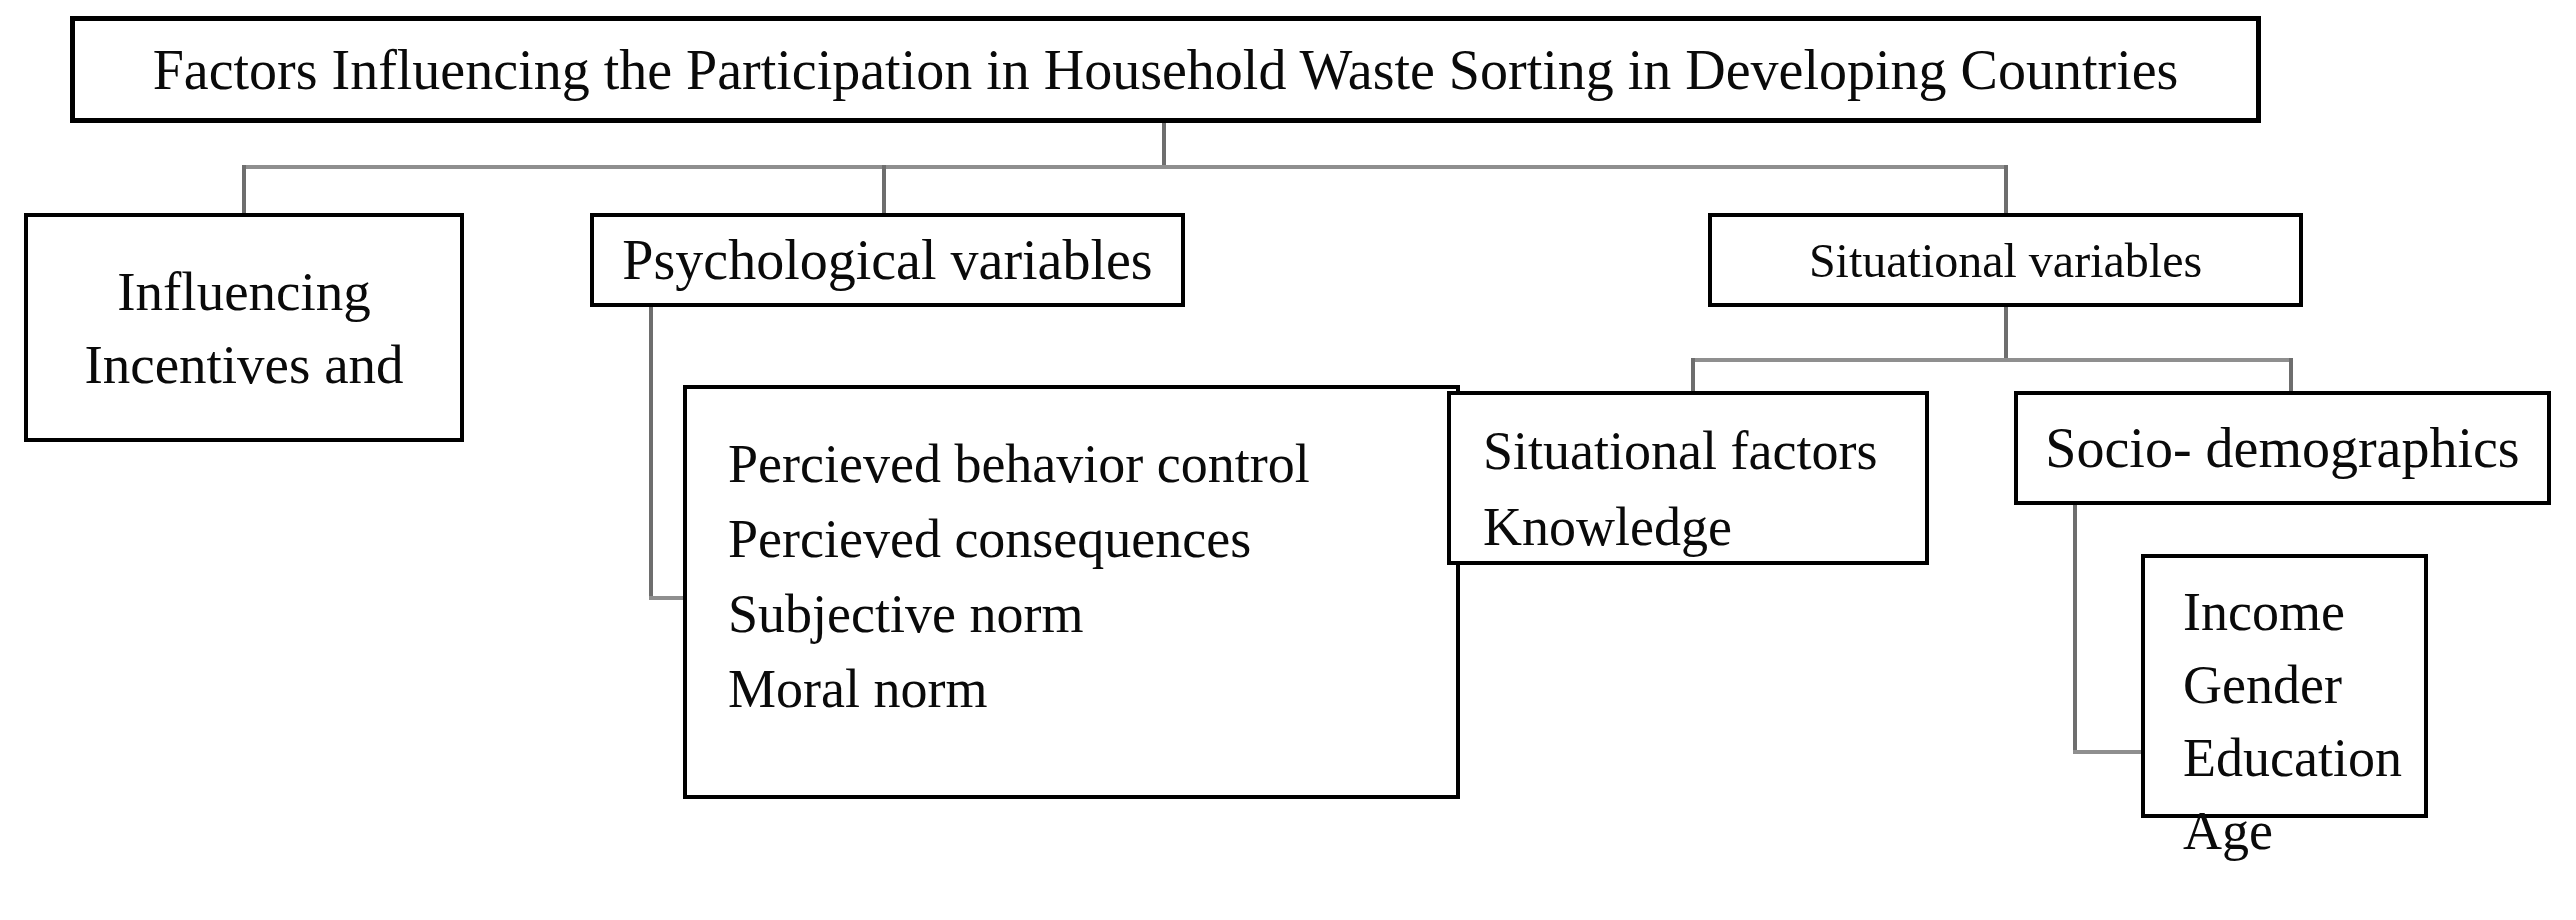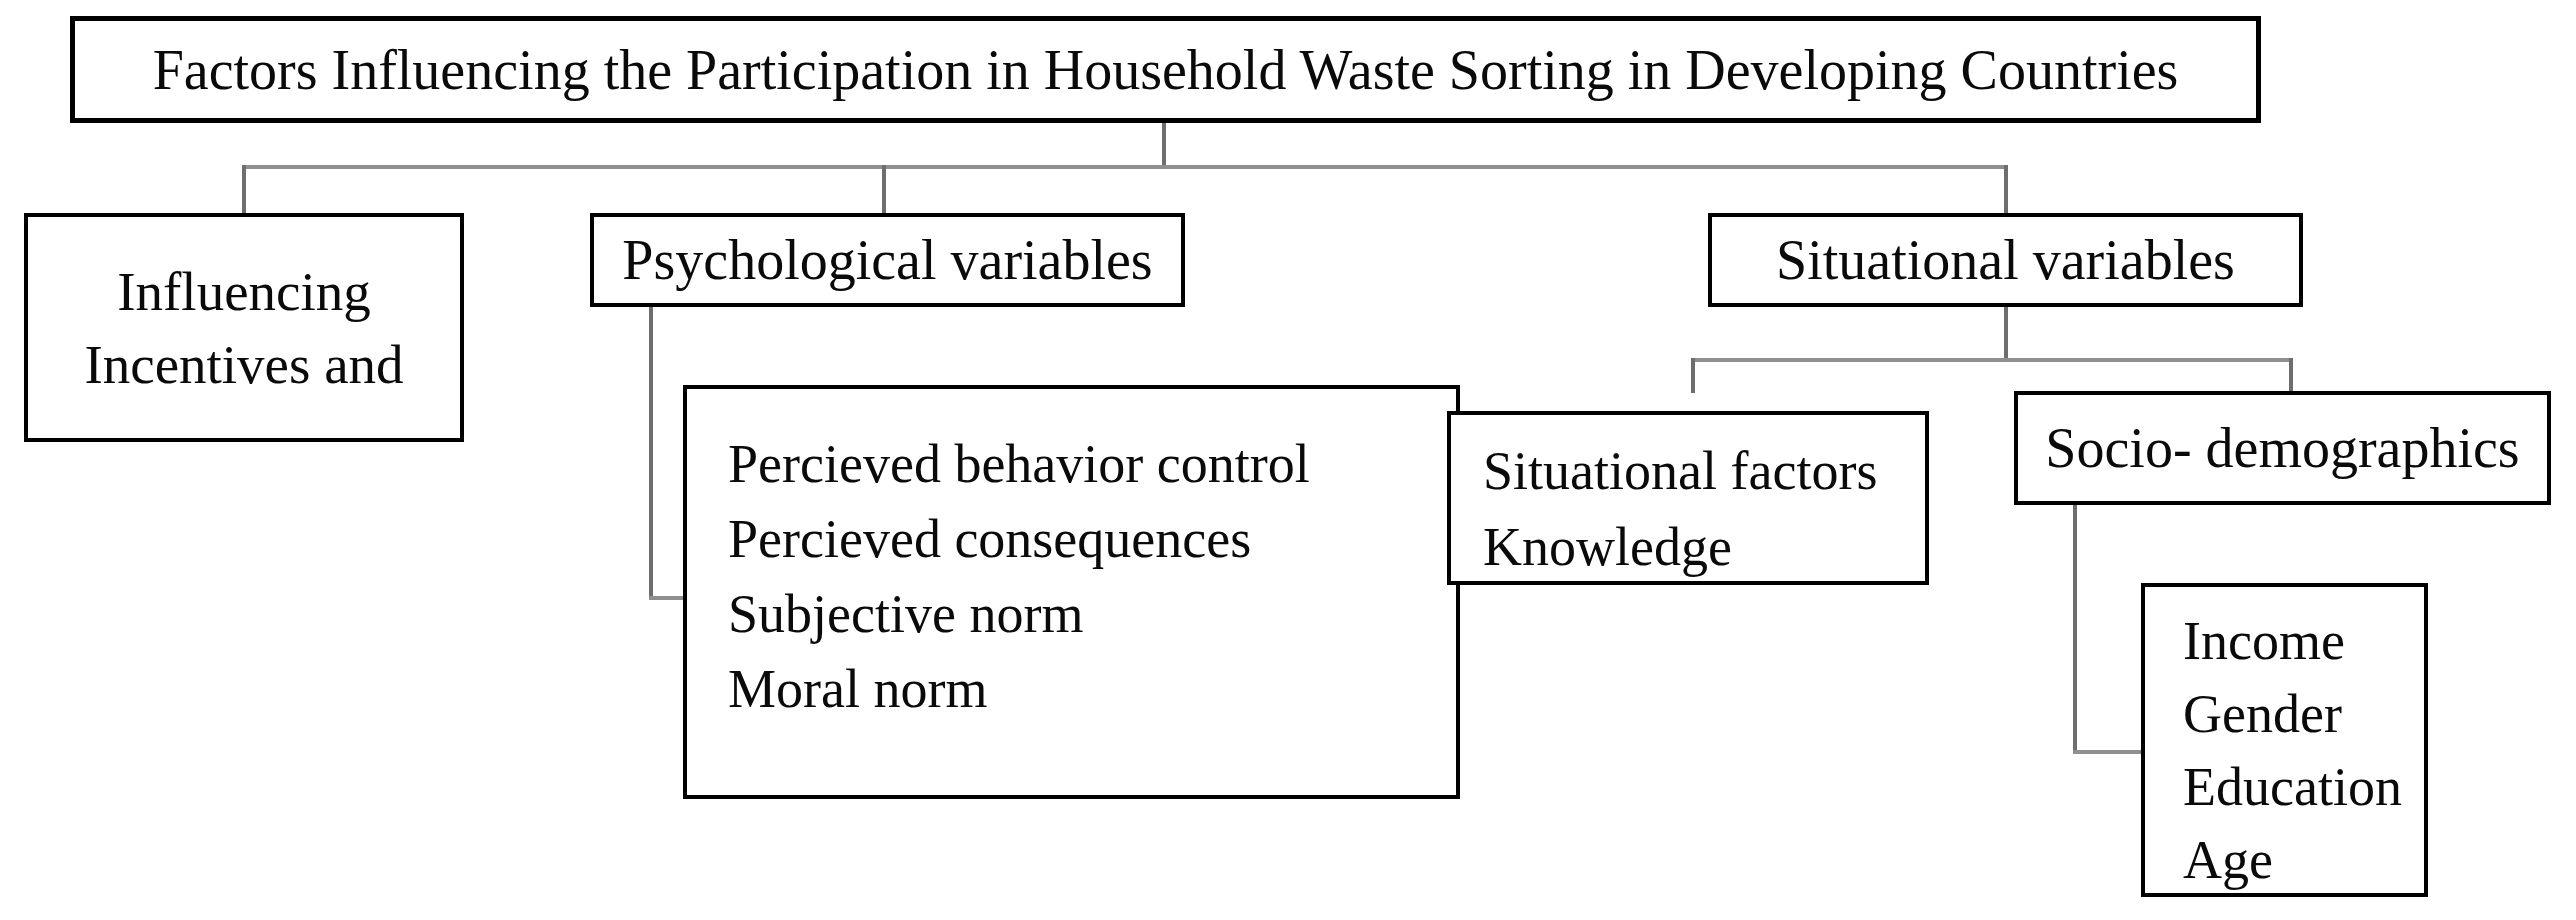--- a/index.html
+++ b/index.html
@@ -32,25 +32,25 @@
     text-align:center;
   }
   .lines-node div{white-space:nowrap;}
   .h-line{position:absolute;height:3.7px;background:var(--connector_h);}
   .v-line{position:absolute;width:3.7px;background:var(--connector_v);}
 
   
   #top-box{left:70px;top:16px;width:2191px;height:107px;border-width:5.1px;font-size:56px;white-space:nowrap;}
   #gov-box{left:24px;top:213px;width:440px;height:229px;flex-direction:column;font-size:55px;line-height:73px;}
   #psych-box{left:590px;top:213px;width:595px;height:94px;font-size:56px;}
-  #sit-box{left:1708px;top:213px;width:595px;height:94px;font-size:56px;}
+  #sit-box{left:1708px;top:213px;width:595px;height:94px;font-size:48px;}
   #psych-detail-box{left:683px;top:385px;width:777px;height:414px;padding:38px 7.3px 7.3px 41px;font-size:54px;line-height:75px;}
-  #sitfac-box{left:1447px;top:391px;width:482px;height:174px;padding:17.6px 7.3px 7.3px 32px;font-size:54px;line-height:76px;margin-top:20px;}
+  #sitfac-box{left:1447px;top:391px;width:482px;height:174px;padding:17.6px 7.3px 7.3px 32px;font-size:54px;line-height:76px;}
   #socio-box{left:2014px;top:391px;width:537px;height:114px;font-size:56px;white-space:nowrap;}
-  #income-box{left:2141px;top:583px;width:287px;height:314px;padding:17.6px 7.3px 7.3px 38px;font-size:54px;line-height:73px;}
+  #income-box{left:2141px;top:554px;width:287px;height:264px;padding:17.6px 7.3px 7.3px 38px;font-size:54px;line-height:73px;}
 
   #stub-top{left:1162px;top:123px;height:45px;}
   #branch1{left:242px;top:165px;width:1766px;}
   #drop-gov{left:242px;top:165px;height:48px;}
   #drop-psych{left:882px;top:165px;height:48px;}
   #drop-sit{left:2004px;top:165px;height:48px;}
   #psych-elbow-v{left:649px;top:306px;height:293px;}
   #psych-elbow-h{left:649px;top:596px;width:38px;}
   #sit-stub{left:2004px;top:306px;height:54px;}
   #branch2{left:1691px;top:358px;width:601px;}

